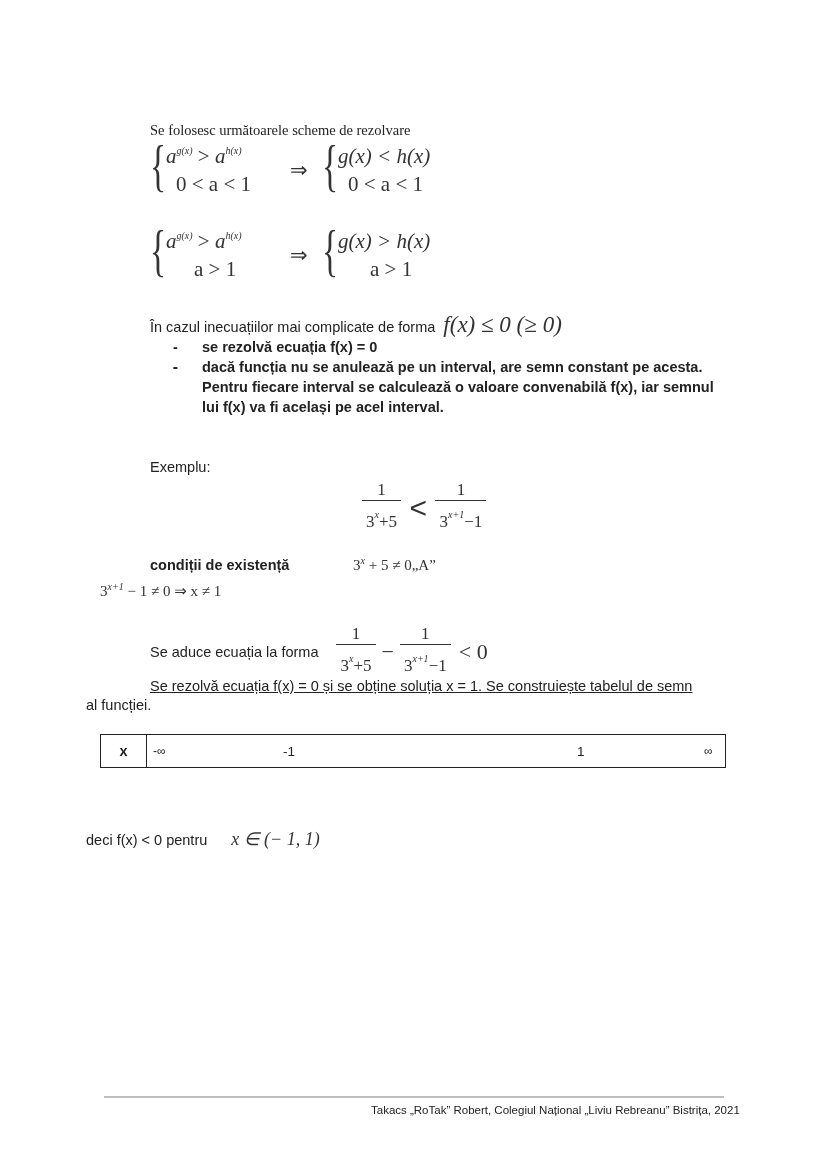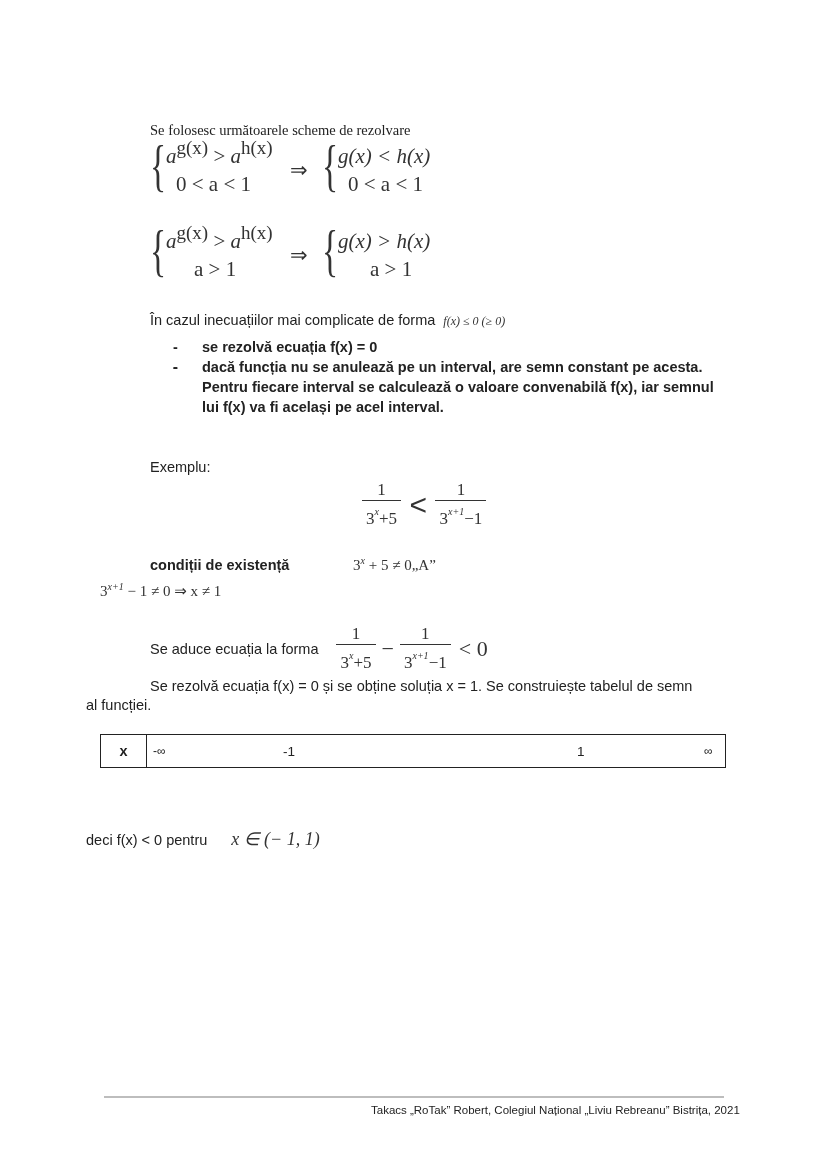--- a/index.html
+++ b/index.html
@@ -2,32 +2,32 @@
 <html><head>
 <meta charset="utf-8">
 <style>
   html, body { margin: 0; padding: 0; background: #ffffff; }
   body { width: 828px; height: 1169px; position: relative; overflow: hidden;
          font-family: "Liberation Sans", sans-serif; color: #222; }
   .abs { position: absolute; }
   .sans { font-family: "Liberation Sans", sans-serif; font-size: 14.5px; color: #222; white-space: nowrap; }
   .lmath { font-family: "Liberation Serif", serif; font-size: 21px; color: #333; white-space: nowrap; }
   .lmath i { font-style: italic; }
-  .sup { font-size: 19px; position: relative; top: -9px; }
+  .sup { font-size: 10px; position: relative; top: -9px; font-style: italic; }
   .brace { font-family: "Liberation Serif", serif; font-size: 56px; line-height: 56px; color: #333; font-weight: 100; transform: scaleX(0.6); transform-origin: left top; }
   .bold { font-weight: bold; }
   ul.bul { list-style: none; margin: 0; padding: 0; }
   .bul li { position: relative; padding-left: 29px; font-weight: bold; font-size: 14.5px; line-height: 20px; color: #222; }
   .bul li .dash { position: absolute; left: 0; top: 0; }
   .frac { display: inline-flex; flex-direction: column; align-items: center; vertical-align: middle; font-family: "Liberation Serif", serif; color: #333; }
   .frac .num { font-size: 17px; line-height: 20px; padding: 0 4px; }
-  .frac .den { font-size: 17px; line-height: 22px; border-top: 1.3px solid #333; padding: 2px 4px 0; white-space: nowrap; }
+  .frac .den { font-size: 17px; line-height: 28px; border-top: 1.3px solid #333; padding: 2px 4px 0; white-space: nowrap; }
   .frac .den sup { font-size: 10px; font-style: italic; position: relative; top: -2px; }
   .cmp { font-family: "Liberation Sans", sans-serif; font-size: 30px; color: #333; vertical-align: middle; margin: 0 4px; }
-  .mathline { font-family: "Liberation Serif", serif; font-size: 12px; color: #333; white-space: nowrap; }
+  .mathline { font-family: "Liberation Serif", serif; font-size: 23px; color: #333; white-space: nowrap; }
   .mathline sup { font-size: 10px; font-style: italic; }
   table.sign { position: absolute; left: 100px; top: 734px; width: 626px; border-collapse: collapse; }
   table.sign td { border: 1.5px solid #222; height: 32px; padding: 0; font-size: 13.5px; color: #222; }
   table.sign td.hdr { width: 45px; text-align: center; font-weight: bold; font-size: 14.5px; }
   .rowcell { position: relative; }
   .rowcell span { position: absolute; top: 50%; transform: translateY(-50%); white-space: nowrap; }
   .footer-line { position: absolute; left: 104px; top: 1096px; width: 620px; height: 1.5px; background: #bdbdbd; }
   .footer-text { position: absolute; top: 1104px; left: 371px; font-size: 11.5px; color: #222; white-space: nowrap; }
 </style>
 </head>
@@ -101,21 +101,21 @@
     <span class="den"><span>3</span><sup>x</sup><span>+5</span></span>
   </span>
   <span class="mathline" style="font-size:22px; margin:0 6px;">−</span>
   <span class="frac">
     <span class="num">1</span>
     <span class="den"><span>3</span><sup>x+1</sup><span>−1</span></span>
   </span>
   <span class="mathline" style="font-size:22px; margin-left:8px;">&lt; 0</span>
 </div>
 
-<div class="abs sans" style="left:150px; top:678px;">Se rezolvă ecuația f(x) = 0 și se obține soluția x = 1. Se construiește tabelul de semn</div>
+<div class="abs sans" style="left:150px; top:678px;text-decoration:underline;">Se rezolvă ecuația f(x) = 0 și se obține soluția x = 1. Se construiește tabelul de semn</div>
 <div class="abs sans" style="left:86px; top:697px;">al funcției.</div>
 
 <table class="sign">
   <tbody>
       <tr>
     <td class="hdr">x</td>
     <td class="rowcell">
       <span style="left:6px; font-size:12px;">-∞</span>
       <span style="left:136px;">-1</span>
       <span style="left:430px;">1</span>

